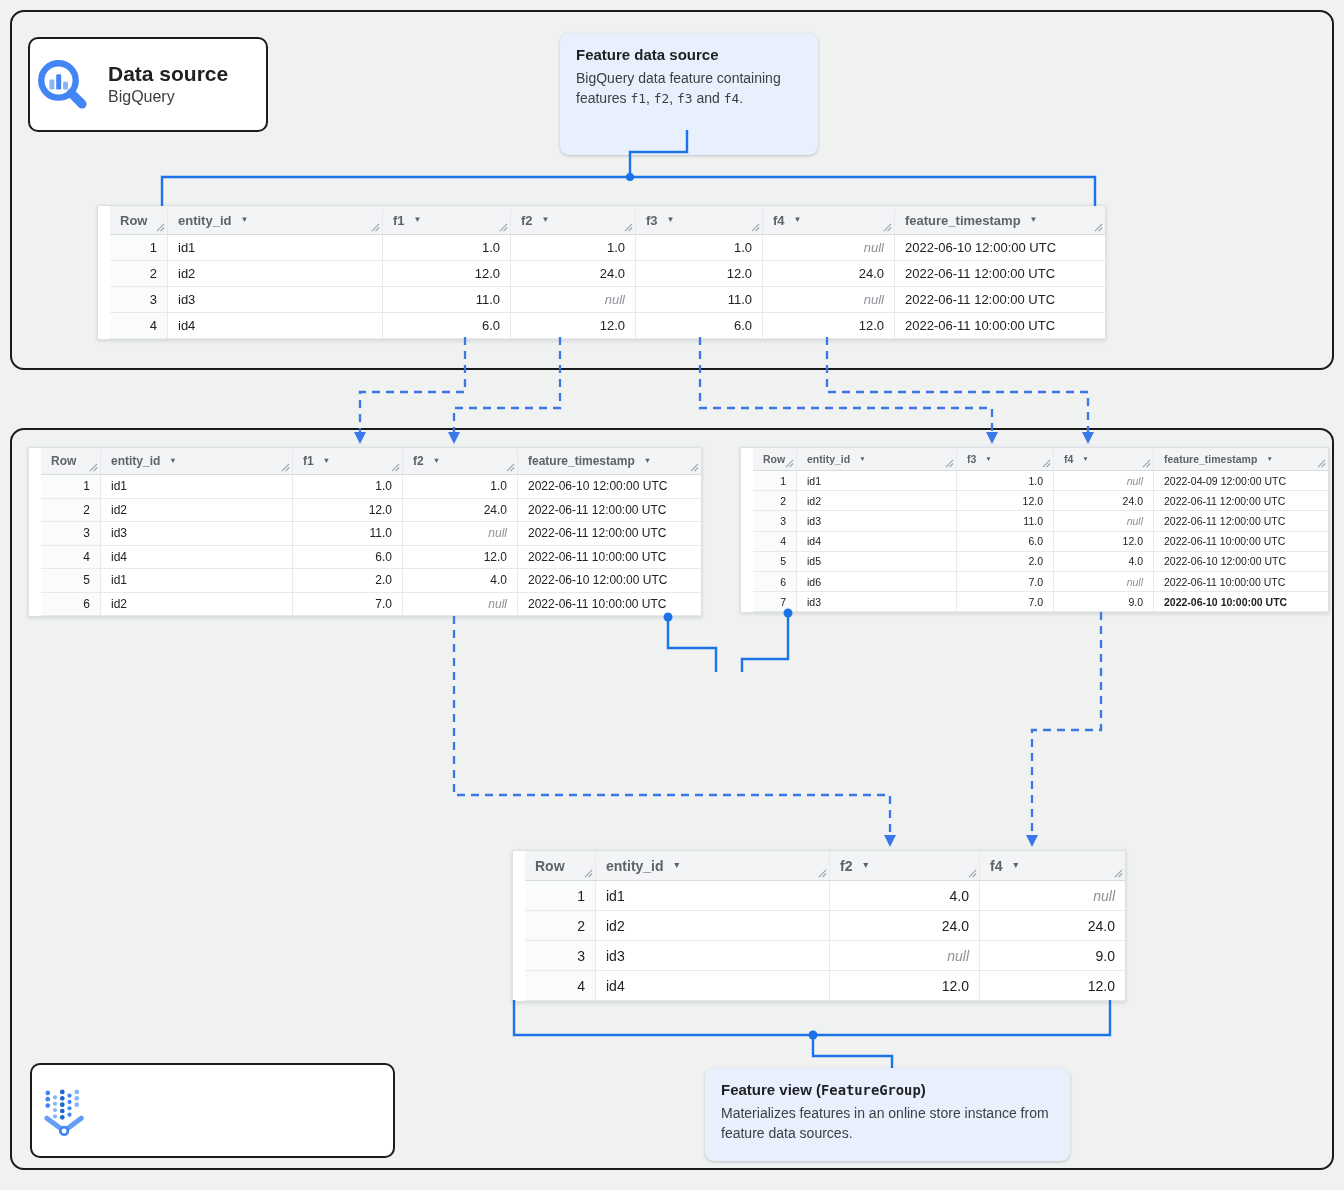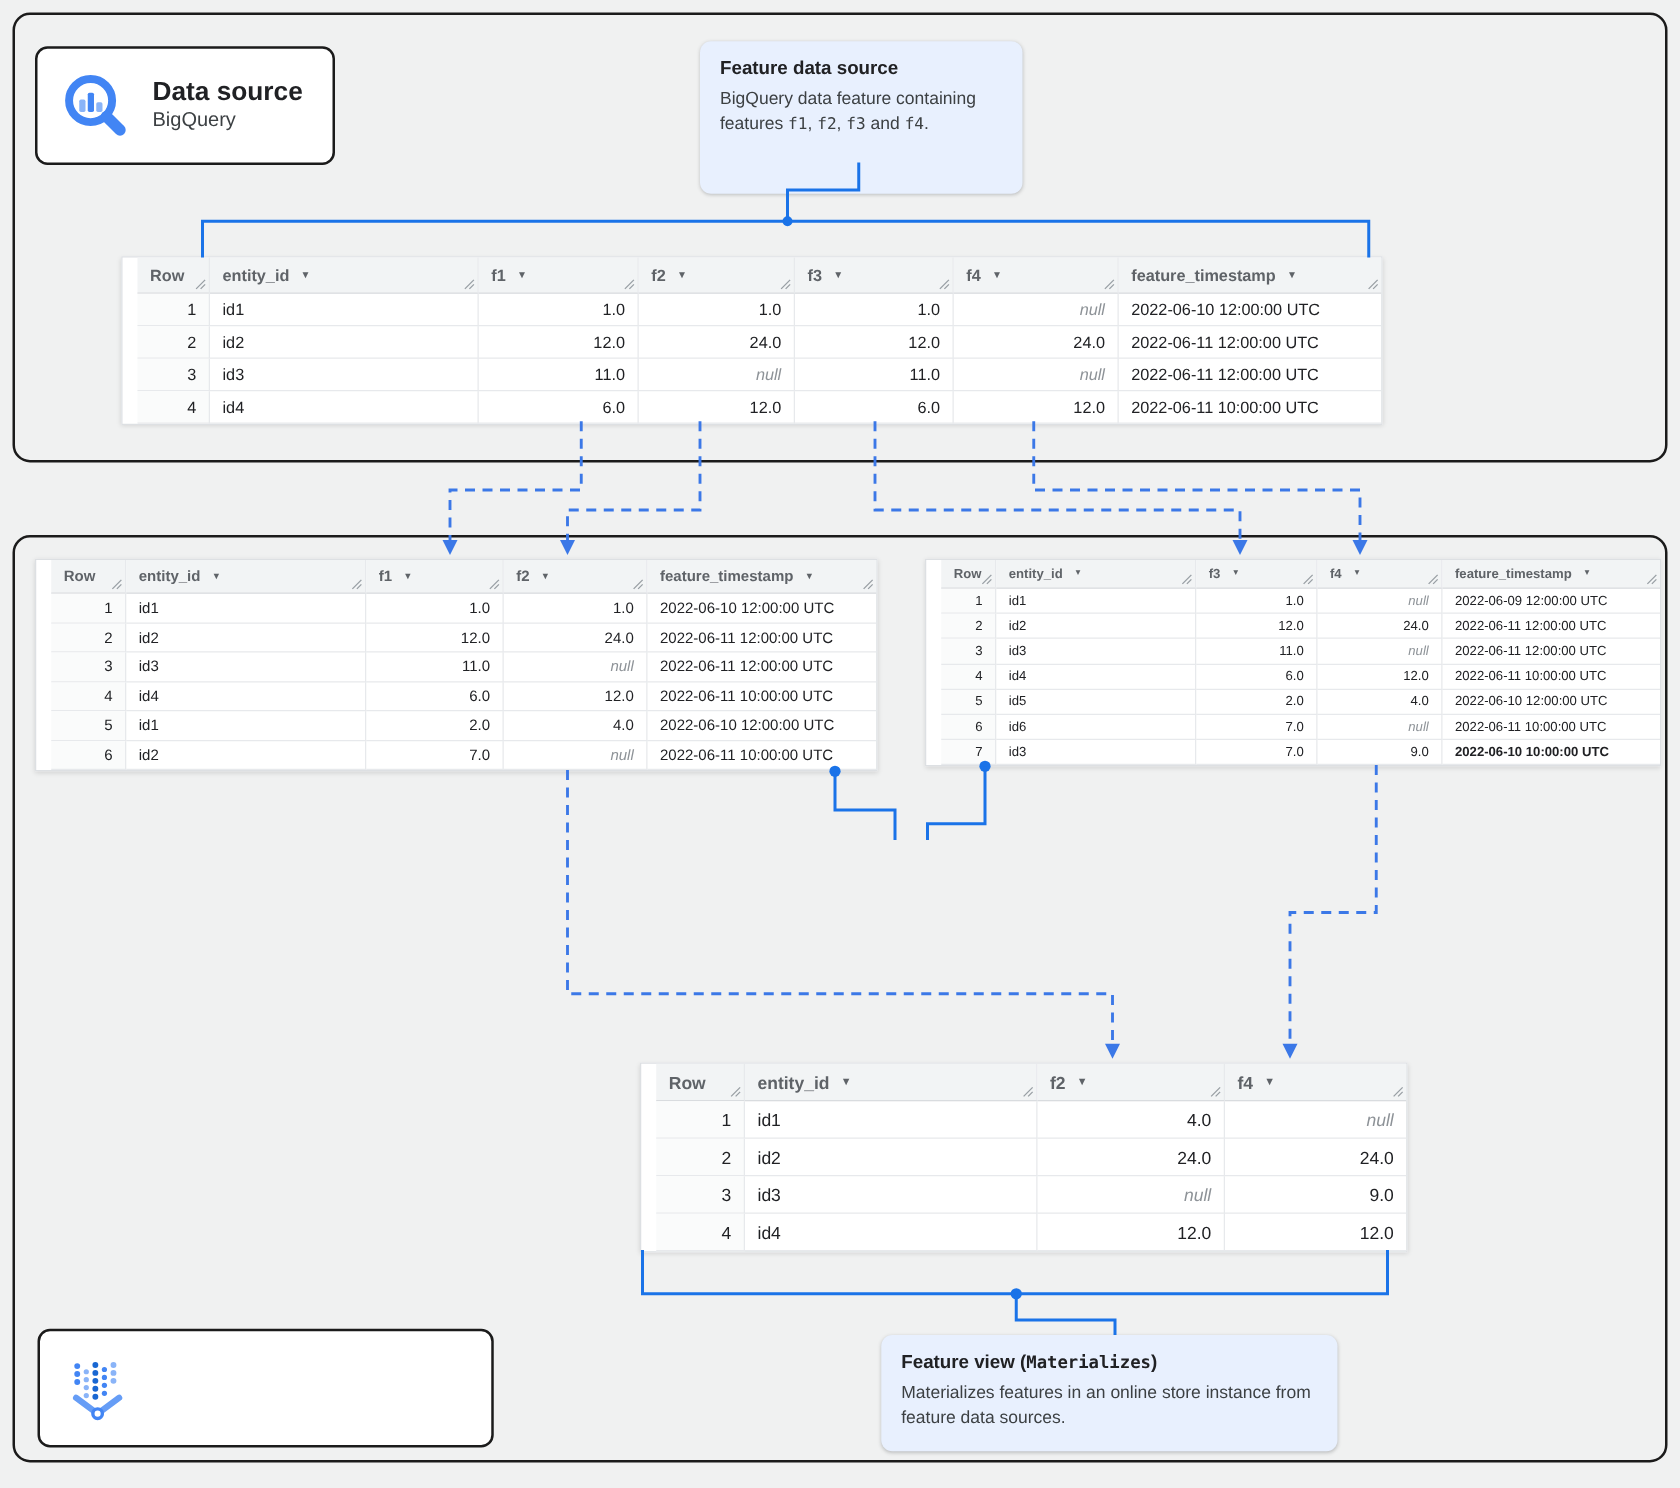--- a/index.html
+++ b/index.html
@@ -6,21 +6,21 @@
   body{font-family:"Liberation Sans", sans-serif; background:#f0f1f1;}
   .canvas{position:relative;width:1344px;height:1190px;background:#f0f1f1;overflow:hidden;}
 
   
   .container{position:absolute;border:2px solid #1b1b1b;border-radius:14px;background:transparent;}
   #container-top{left:10px;top:10px;width:1320px;height:356px;}
   #container-bottom{left:10px;top:428px;width:1320px;height:738px;}
 
   
   .label-box{position:absolute;background:#ffffff;border:2px solid #1b1b1b;border-radius:10px;
-             display:flex;align-items:center;gap:16px;padding:0 18px;box-sizing:border-box;}
+             display:flex;align-items:center;gap:16px;padding:0 4px;box-sizing:border-box;}
   #datasource-box{left:28px;top:37px;width:240px;height:95px;}
   #vertex-box{left:30px;top:1063px;width:365px;height:95px;}
   .label-box .box-icon{flex:none;width:58px;height:58px;}
   .box-title{font-size:21px;font-weight:700;color:#202124;line-height:1.22;}
   .box-subtitle{font-size:16px;color:#3c4043;line-height:1.3;}
 
   
   .callout{position:absolute;background:#e8f0fe;border-radius:9px;padding:13px 16px;box-sizing:border-box;
            box-shadow:0 1px 3px rgba(60,64,67,.28);color:#202124;}
   #callout-source{left:560px;top:33px;width:258px;height:122px;}
@@ -124,21 +124,21 @@
         <circle cx="31" cy="54" r="4.2" fill="#ffffff" stroke="#4285f4" stroke-width="3"></circle>
       </svg>
     </span>
   </div>
 
   <div class="callout" id="callout-source">
     <div class="callout-title"><span>Feature data source</span></div>
     <div class="callout-body"><span>BigQuery data feature containing features </span><span class="mono">f1</span><span>, </span><span class="mono">f2</span><span>, </span><span class="mono">f3</span><span> and </span><span class="mono">f4</span><span>.</span></div>
   </div>
   <div class="callout" id="callout-view">
-    <div class="callout-title"><span>Feature view (</span><span class="mono">Materializes</span><span>)</span></div>
+    <div class="callout-title"><span>Feature view (</span><span class="mono">FeatureGroup</span><span>)</span></div>
     <div class="callout-body"><span>Materializes features in an online store instance from feature data sources.</span></div>
   </div>
 
   <div class="dtable" id="table-source">
       <div class="trow thead">
         <div class="tcell al-left" style="width: 58px;">
           <span>Row</span>
           <svg class="handle" viewBox="0 0 10 10">
             <path d="M1 9 L9 1 M5 9 L9 5"></path>
           </svg>
@@ -350,21 +350,21 @@
           </svg>
         </div>
       </div>
       <div class="trow">
         <div class="tcell al-right rownum" style="width: 44px;">1</div>
         <div class="tcell al-left" style="width: 160px;">id1</div>
         <div class="tcell al-right" style="width: 97px;">1.0</div>
         <div class="tcell al-right" style="width: 100px;">
           <span class="nullv">null</span>
         </div>
-        <div class="tcell al-left" style="width: 174px;">2022-06-09 12:00:00 UTC</div>
+        <div class="tcell al-left" style="width: 174px;">2022-04-09 12:00:00 UTC</div>
       </div>
       <div class="trow">
         <div class="tcell al-right rownum" style="width: 44px;">2</div>
         <div class="tcell al-left" style="width: 160px;">id2</div>
         <div class="tcell al-right" style="width: 97px;">12.0</div>
         <div class="tcell al-right" style="width: 100px;">24.0</div>
         <div class="tcell al-left" style="width: 174px;">2022-06-11 12:00:00 UTC</div>
       </div>
       <div class="trow">
         <div class="tcell al-right rownum" style="width: 44px;">3</div>

